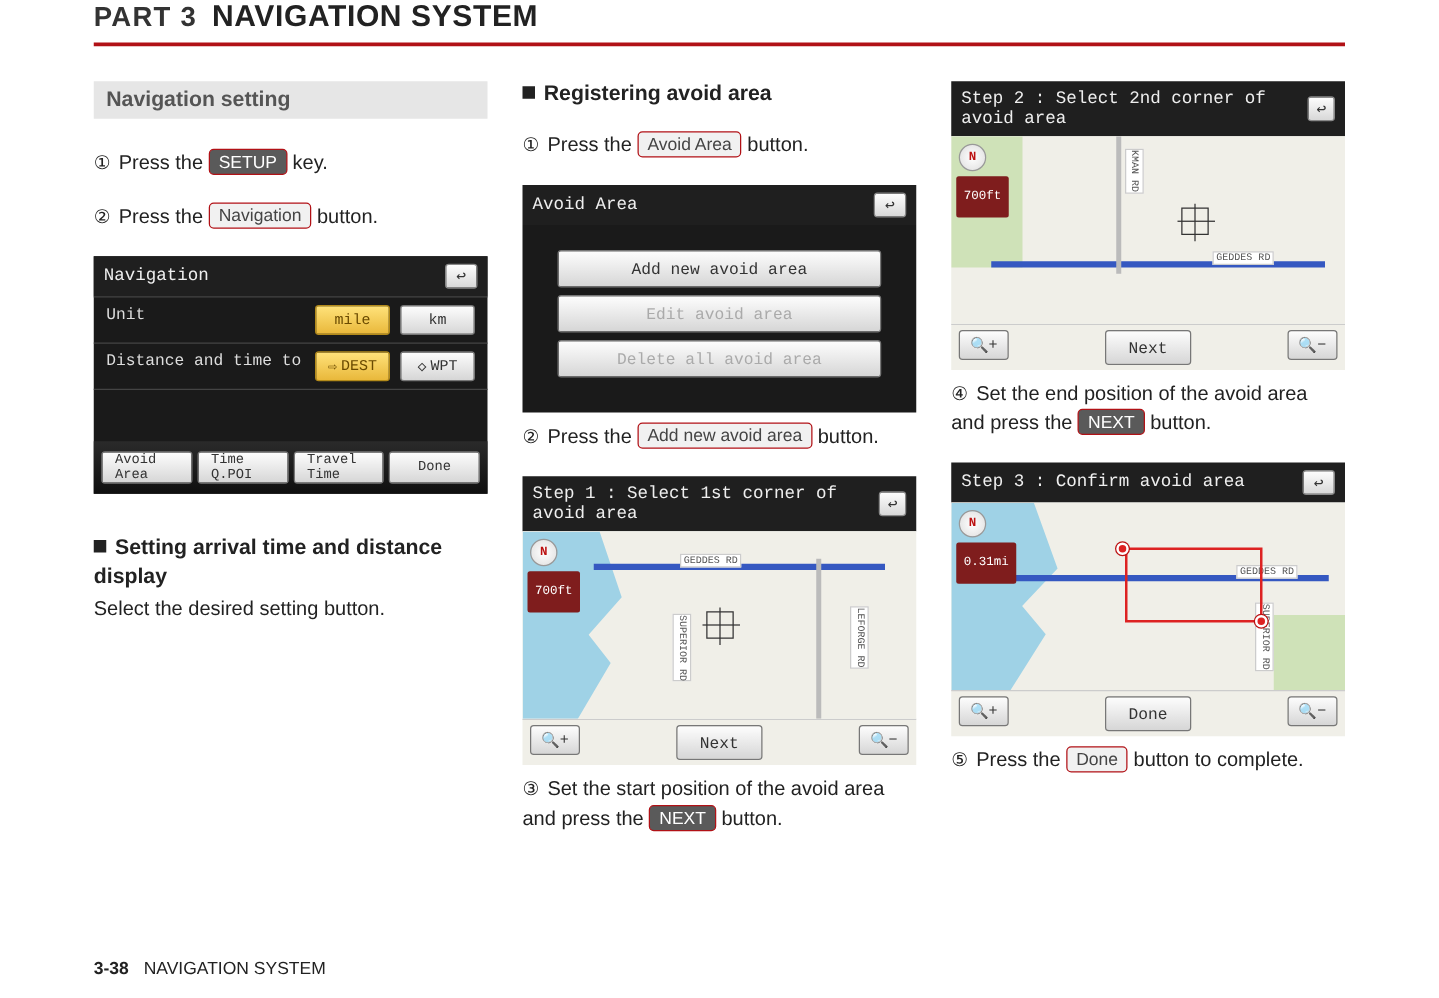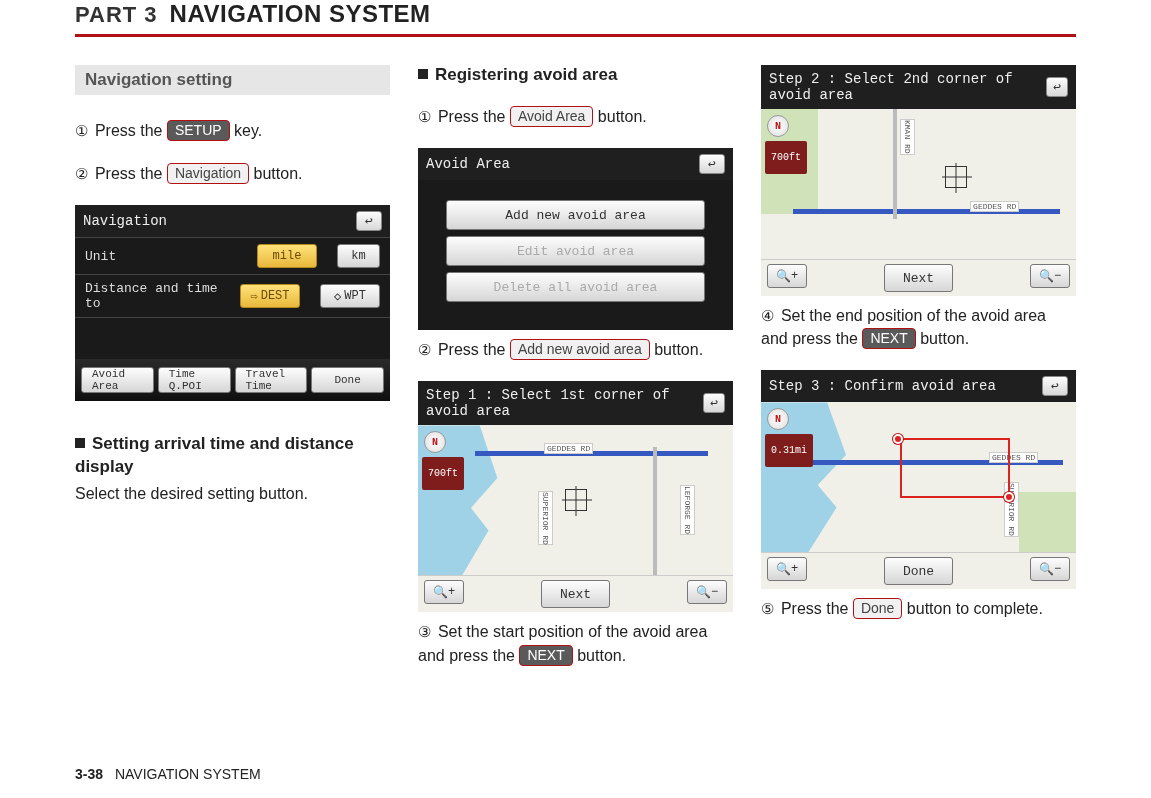--- a/index.html
+++ b/index.html
@@ -150,23 +150,23 @@
   }
   .grad-btn.lg { height: 28px; padding: 0 18px; font-size: 13px; }
   .grad-btn.yellow { background: linear-gradient(#ffe27a,#e9b83b); border-color:#b38a1a; color:#6a4a00;}
   .grad-btn.dim { color:#aaa; }
 
   
   .shot-nav {
     background:#1a1a1a;
   }
   .nav-row {
-    display:flex; align-items:center;
+    display:flex; align-items:flex-start;
     padding:6px 10px;
-    gap:20px;
+    gap:8px;
   }
   .nav-row .lbl { color:#ddd; font-size:13px; flex:1; }
   .nav-sep { border-top:1px solid #444; }
   .nav-btnbar {
     display:flex; gap:4px; padding:8px 6px;
     background:linear-gradient(#2a2a2a,#0f0f0f);
   }
   .nav-btnbar .grad-btn { flex:1; font-size:11px; height:26px; }
 
   
@@ -256,21 +256,21 @@
       </p>
 
       <div class="shot shot-nav">
         <div class="titlebar">
           <span>Navigation</span>
           <span class="back-btn">↩</span>
         </div>
         <div class="nav-row nav-sep">
           <span class="lbl">Unit</span>
           <span class="grad-btn yellow" style="width:60px">mile</span>
-          <span class="grad-btn" style="width:43px">km</span>
+          <span class="grad-btn" style="width:60px">km</span>
         </div>
         <div class="nav-row nav-sep">
           <span class="lbl">Distance and time to</span>
           <span class="grad-btn yellow" style="width:60px; gap:3px;">
             <span>⇨</span>
               <span>DEST</span>
           </span>
           <span class="grad-btn" style="width:60px; gap:3px;">
             <span>◇</span>
               <span>WPT</span>

